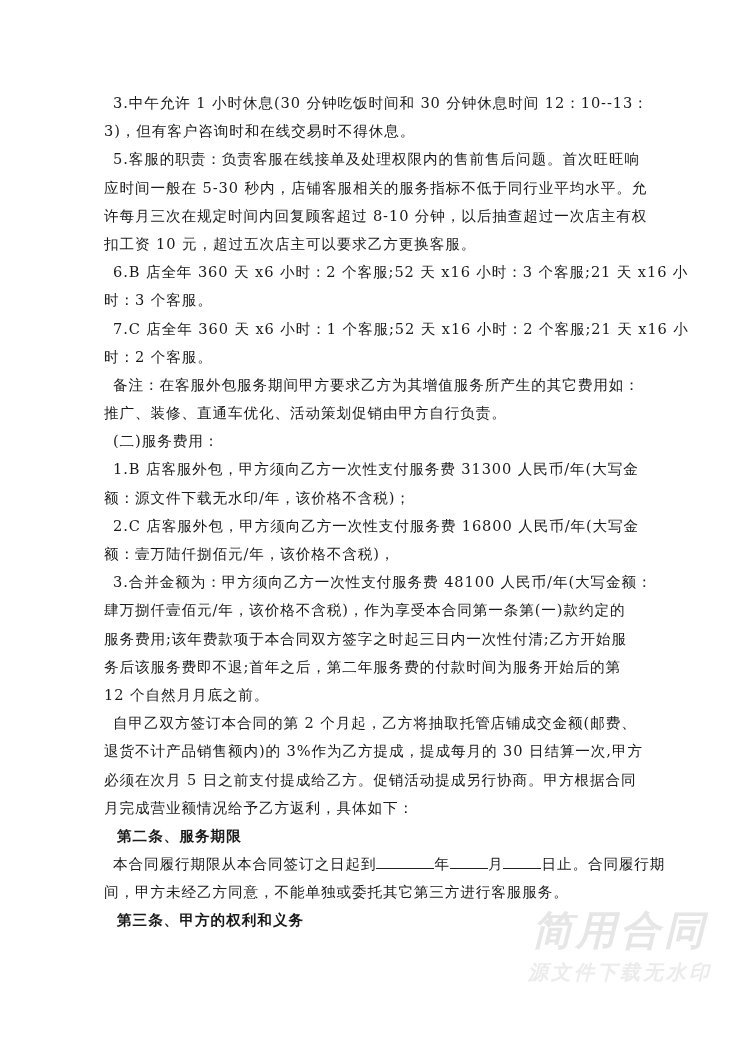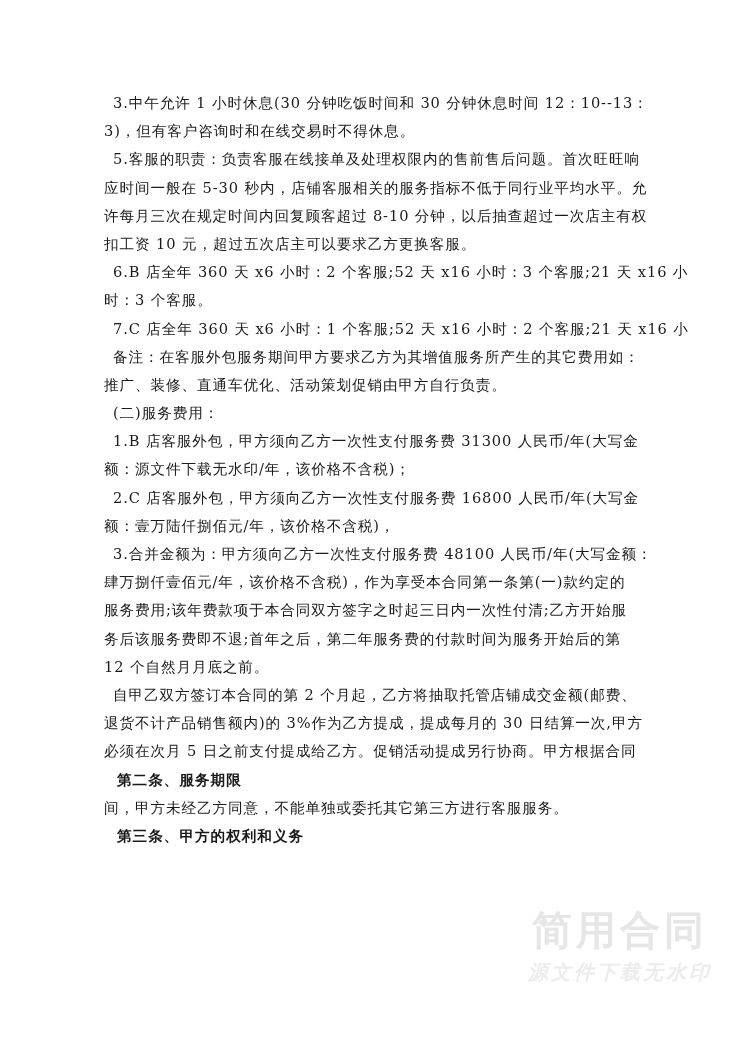--- a/index.html
+++ b/index.html
@@ -10,55 +10,60 @@
   }
   .page { position: absolute; left: 0; top: 0; width: 742px; height: 1049px; }
   .content {
     position: absolute; left: 113px; top: 89px; width: 518px;
     font-size: 14.6px; line-height: 28.2px; letter-spacing: 0.9px;
   }
   .line { white-space: nowrap; height: 28.2px; overflow: visible; }
   .heading { font-weight: bold; padding-left: 4px; letter-spacing: 1px; }
   .blank { display: inline-block; border-bottom: 1px solid #222; height: 14px; vertical-align: baseline; }
   .wm { position: absolute; left: 520px; top: 905px; width: 200px; text-align: center; color: #e8e8e8; pointer-events: none; font-family: "DejaVu Sans", sans-serif; }
-  .wm-main { font-size: 40px; font-weight: bold; letter-spacing: 4px; line-height: 50px; color: #e6e6e6; }
+  .wm-main { font-size: 40px; font-weight: bold; font-style: italic; letter-spacing: 4px; line-height: 50px; color: #e6e6e6; }
   .wm-sub { font-size: 20px; font-style: italic; font-weight: bold; letter-spacing: 3px; line-height: 30px; color: #ececec; margin-top: 2px; }
 </style>
 </head>
 <body>
 
 <div class="page">
   <div class="content">
     <div class="line">3.中午允许 1 小时休息(30 分钟吃饭时间和 30 分钟休息时间 12：10--13：</div>
     <div class="line" style="margin-left:-9px">3)，但有客户咨询时和在线交易时不得休息。</div>
     <div class="line">5.客服的职责：负责客服在线接单及处理权限内的售前售后问题。首次旺旺响</div>
     <div class="line" style="margin-left:-9px">应时间一般在 5-30 秒内，店铺客服相关的服务指标不低于同行业平均水平。允</div>
     <div class="line" style="margin-left:-9px">许每月三次在规定时间内回复顾客超过 8-10 分钟，以后抽查超过一次店主有权</div>
     <div class="line" style="margin-left:-9px">扣工资 10 元，超过五次店主可以要求乙方更换客服。</div>
     <div class="line">6.B 店全年 360 天 x6 小时：2 个客服;52 天 x16 小时：3 个客服;21 天 x16 小</div>
     <div class="line" style="margin-left:-9px">时：3 个客服。</div>
     <div class="line">7.C 店全年 360 天 x6 小时：1 个客服;52 天 x16 小时：2 个客服;21 天 x16 小</div>
+    <div class="line" style="margin-left:-9px">时：2 个客服。</div>
     <div class="line">备注：在客服外包服务期间甲方要求乙方为其增值服务所产生的其它费用如：</div>
     <div class="line" style="margin-left:-9px">推广、装修、直通车优化、活动策划促销由甲方自行负责。</div>
     <div class="line">(二)服务费用：</div>
     <div class="line">1.B 店客服外包，甲方须向乙方一次性支付服务费 31300 人民币/年(大写金</div>
     <div class="line" style="margin-left:-9px">额：源文件下载无水印/年，该价格不含税)；</div>
     <div class="line">2.C 店客服外包，甲方须向乙方一次性支付服务费 16800 人民币/年(大写金</div>
     <div class="line" style="margin-left:-9px">额：壹万陆仟捌佰元/年，该价格不含税)，</div>
     <div class="line">3.合并金额为：甲方须向乙方一次性支付服务费 48100 人民币/年(大写金额：</div>
     <div class="line" style="margin-left:-9px">肆万捌仟壹佰元/年，该价格不含税)，作为享受本合同第一条第(一)款约定的</div>
     <div class="line" style="margin-left:-9px">服务费用;该年费款项于本合同双方签字之时起三日内一次性付清;乙方开始服</div>
     <div class="line" style="margin-left:-9px">务后该服务费即不退;首年之后，第二年服务费的付款时间为服务开始后的第</div>
     <div class="line" style="margin-left:-9px">12 个自然月月底之前。</div>
     <div class="line">自甲乙双方签订本合同的第 2 个月起，乙方将抽取托管店铺成交金额(邮费、</div>
     <div class="line" style="margin-left:-9px">退货不计产品销售额内)的 3%作为乙方提成，提成每月的 30 日结算一次,甲方</div>
     <div class="line" style="margin-left:-9px">必须在次月 5 日之前支付提成给乙方。促销活动提成另行协商。甲方根据合同</div>
+    <div class="line" style="margin-left:-9px">月完成营业额情况给予乙方返利，具体如下：</div>
 
     <div class="line heading">第二条、服务期限</div>
 
+    <div class="line">
+      <span>本合同履行期限从本合同签订之日起到</span><span class="blank" style="width:58px"></span><span>年</span><span class="blank" style="width:38px"></span><span>月</span><span class="blank" style="width:38px"></span><span>日止。合同履行期</span>
+    </div>
     <div class="line" style="margin-left:-9px">间，甲方未经乙方同意，不能单独或委托其它第三方进行客服服务。</div>
 
     <div class="line heading">第三条、甲方的权利和义务</div>
   </div>
 
   <div class="wm">
     <div class="wm-main">简用合同</div>
     <div class="wm-sub">源文件下载无水印</div>
   </div>
 </div>

